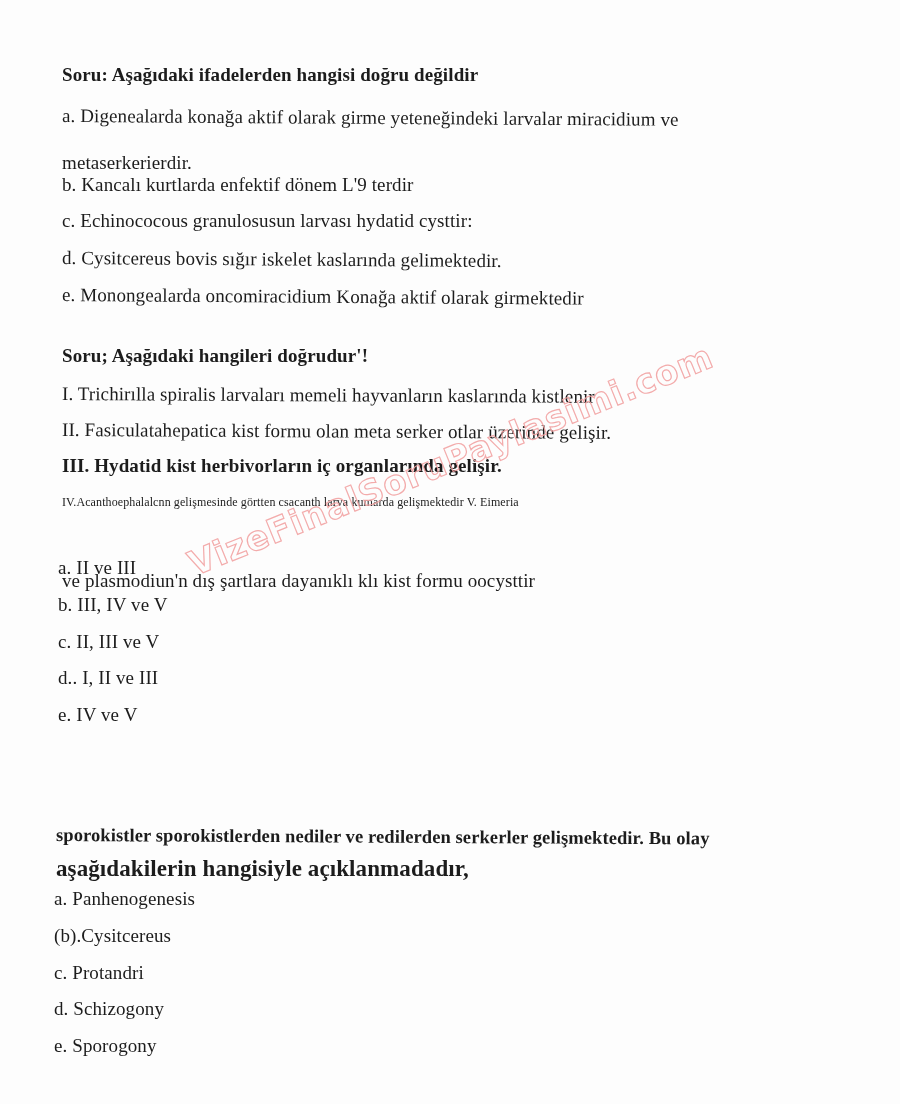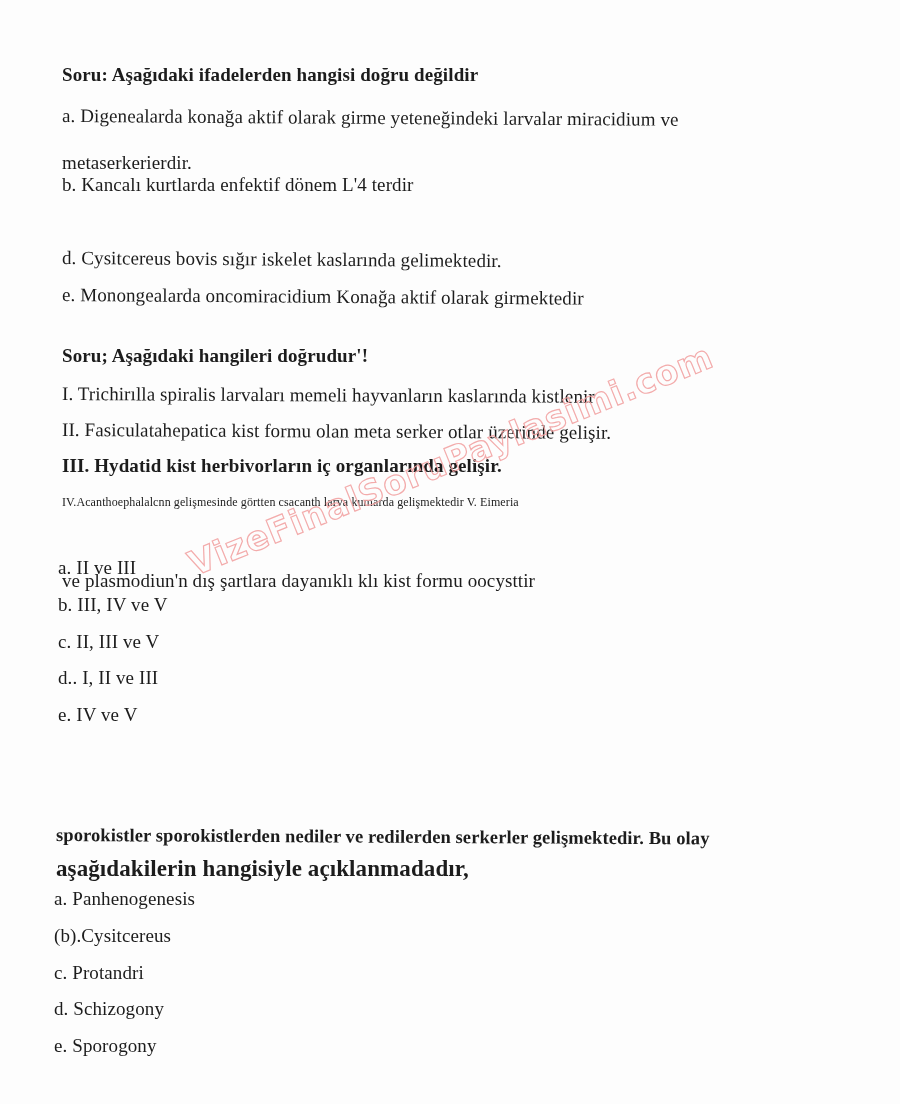--- a/index.html
+++ b/index.html
@@ -49,21 +49,22 @@
     }
   </style>
 </head>
 <body>
 
 <div class="page">
 
   <div class="line bold" style="left:62px; top:64px;">Soru: Aşağıdaki ifadelerden hangisi doğru değildir</div>
   <div class="line" style="left:62px; top:105px; transform:rotate(0.35deg); transform-origin:left center;">a. Digenealarda konağa aktif olarak girme yeteneğindeki larvalar miracidium ve</div>
   <div class="line" style="left:62px; top:134px;margin-top:18px;">metaserkerierdir.</div>
-  <div class="line" style="left:62px; top:174px;">b.  Kancalı kurtlarda enfektif dönem L'4 terdir</div>
+  <div class="line" style="left:62px; top:174px;">b.  Kancalı kurtlarda enfektif dönem L'9 terdir</div>
+  <div class="line" style="left:62px; top:210px;">c.  Echinococous granulosusun larvası hydatid cysttir:</div>
   <div class="line" style="left:62px; top:247px; transform:rotate(0.4deg); transform-origin:left center;">d.  Cysitcereus bovis sığır iskelet kaslarında gelimektedir.</div>
   <div class="line" style="left:62px; top:284px; transform:rotate(0.4deg); transform-origin:left center;">e.  Monongealarda    oncomiracidium Konağa aktif olarak girmektedir</div>
 
   <div class="line bold" style="left:62px; top:345px;">Soru; Aşağıdaki hangileri doğrudur'!</div>
   <div class="line" style="left:62px; top:383px; transform:rotate(0.3deg); transform-origin:left center;">I.  Trichirılla spiralis larvaları memeli hayvanların kaslarında kistlenir</div>
   <div class="line" style="left:62px; top:419px; transform:rotate(0.3deg); transform-origin:left center;">II.  Fasiculatahepatica kist formu olan meta serker otlar üzerinde gelişir.</div>
   <div class="line" style="left:62px; top:455px;font-weight:bold;">III.  Hydatid kist herbivorların iç organlarında gelişir.</div>
   <div class="line" style="left:62px; top:491px; font-size:12px;">IV.Acanthoephalalcnn gelişmesinde görtten csacanth larva kumarda gelişmektedir V. Eimeria</div>
   <div class="line" style="left:62px; top:525px;margin-top:45px;">ve plasmodiun'n dış şartlara dayanıklı klı kist formu oocysttir</div>
   <div class="line" style="left:58px; top:557px;">a. II ve III</div>

